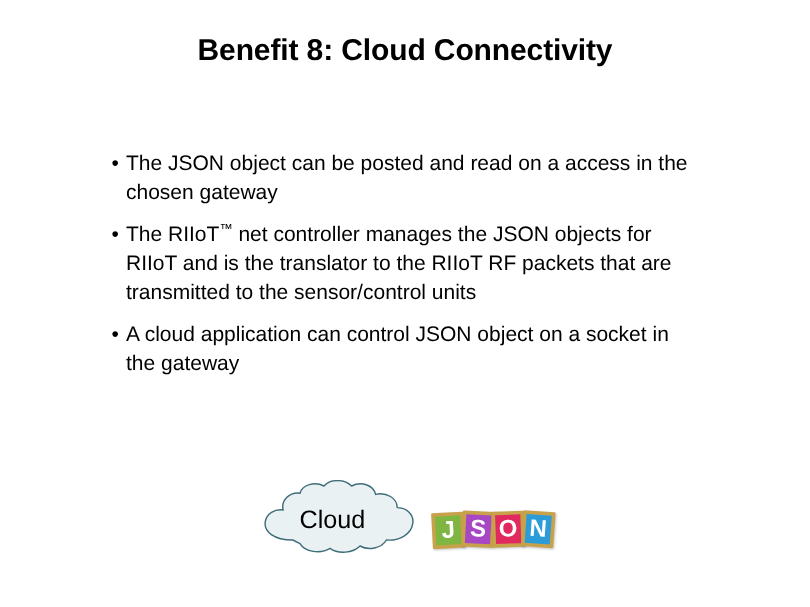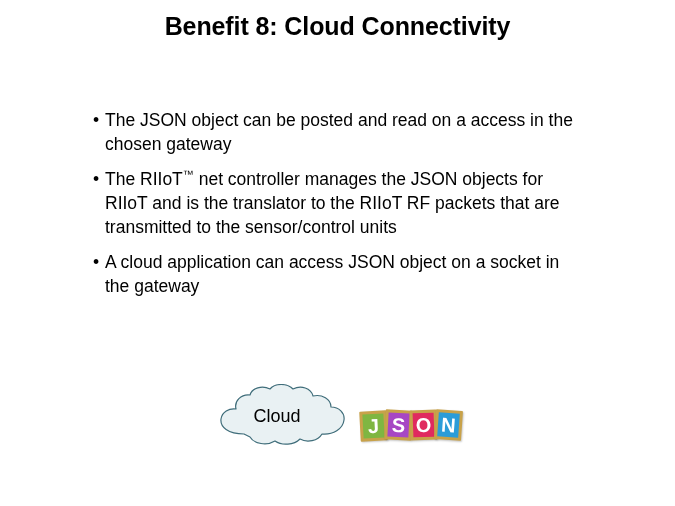--- a/index.html
+++ b/index.html
@@ -12,20 +12,21 @@
     height: 506px;
     background: #ffffff;
     font-family: "Liberation Sans", sans-serif;
     overflow: hidden;
   }
   .slide {
     position: relative;
     width: 675px;
     height: 452px;
     background: #ffffff;
+    margin-top: 16px;
   }
 
   
   .slide-title {
     position: absolute;
     left: 0;
     top: 12px;
     width: 675px;
     text-align: center;
     font-size: 25px;
@@ -80,21 +81,21 @@
   }
   .cloud-graphic svg {
     display: block;
   }
   .cloud-label {
     position: absolute;
     left: 0;
     top: 22px;
     width: 126px;
     text-align: center;
-    font-size: 18px;
+    font-size: 21px;
     color: #000000;
     pointer-events: none;
   }
 
   
   .json-logo {
     position: absolute;
     left: 356px;
     top: 404px;
     width: 118px;
@@ -149,21 +150,21 @@
       <span class="bullet-text">The JSON object can be posted and read on a access in the chosen gateway</span>
     </div>
 
     <div class="bullet-item">
       <span class="bullet-dot">•</span>
       <span class="bullet-text"><span>The RIIoT</span><span class="tm">™</span><span> net controller manages the JSON objects for RIIoT and is the translator to the RIIoT RF packets that are transmitted to the sensor/control units</span></span>
     </div>
 
     <div class="bullet-item">
       <span class="bullet-dot">•</span>
-      <span class="bullet-text">A cloud application can access JSON object on a socket in the gateway</span>
+      <span class="bullet-text">A cloud application can control JSON object on a socket in the gateway</span>
     </div>
 
   </div>
 
   <div class="cloud-graphic">
     <svg width="140" height="66" viewBox="0 0 140 66">
       <path id="cloud-path" d="M30 50
                C14 50 6 43 7 35
                C8 28 15 24 22 25
                C20 17 27 10 36 11

